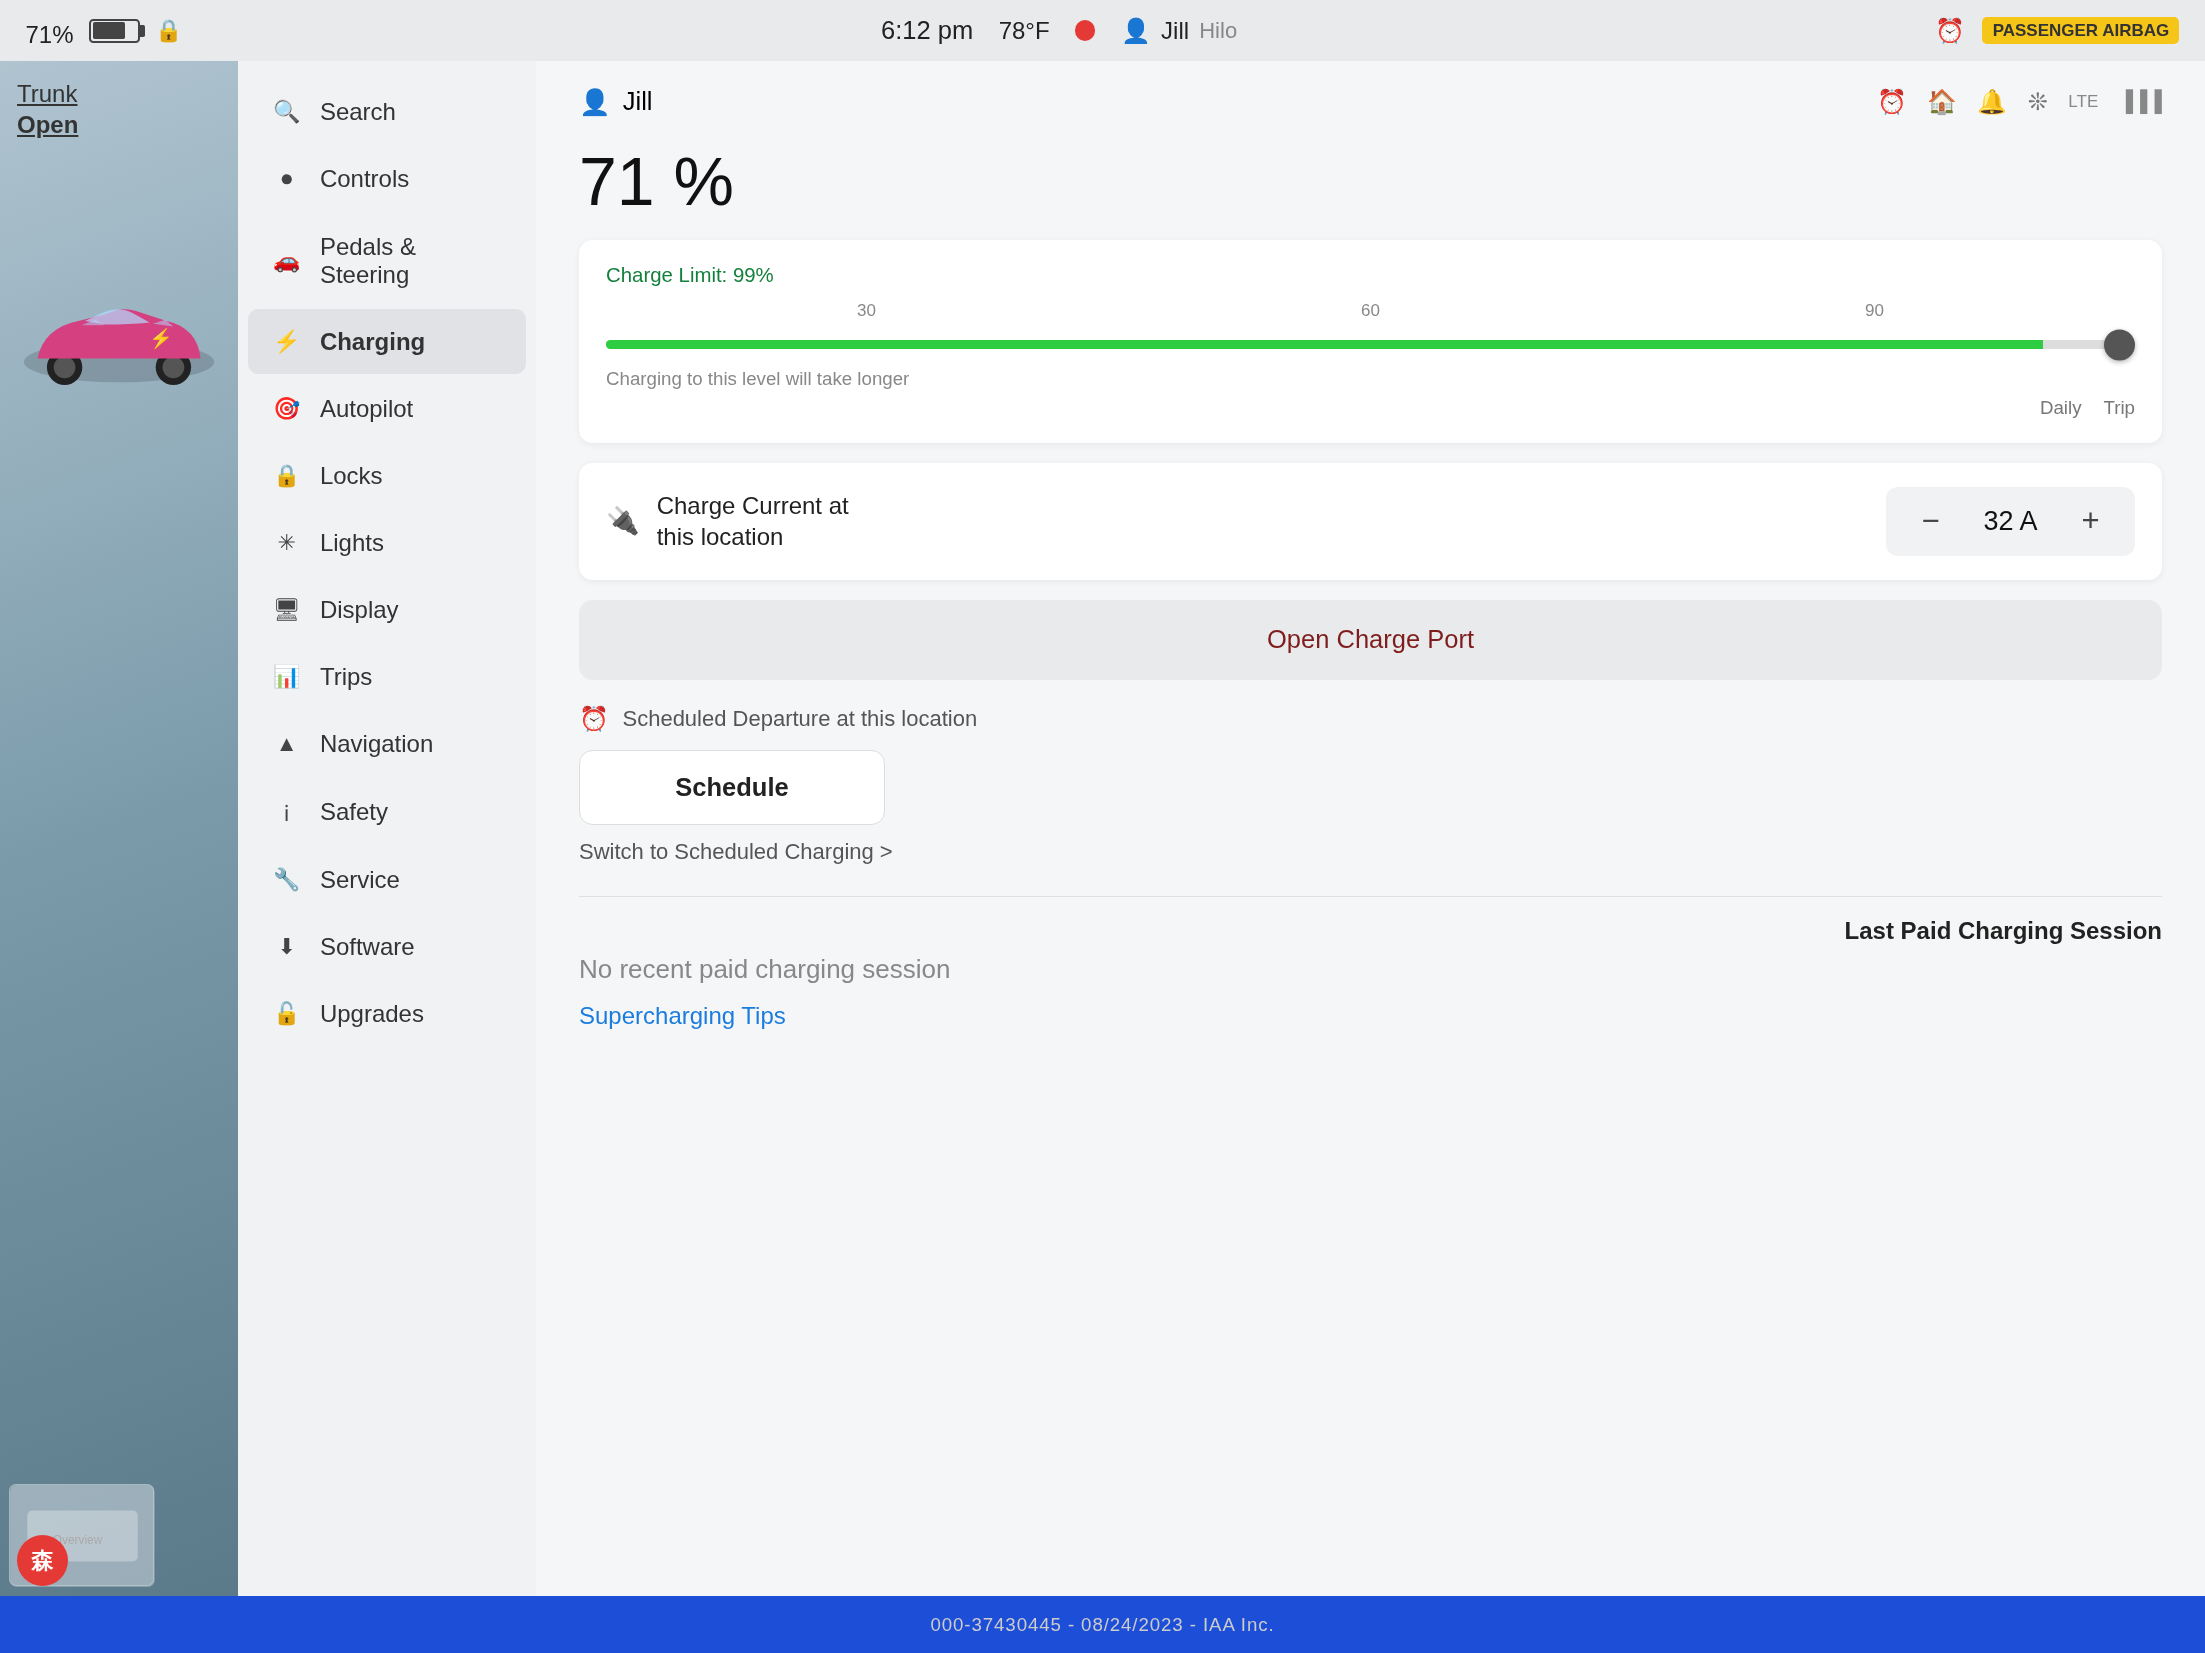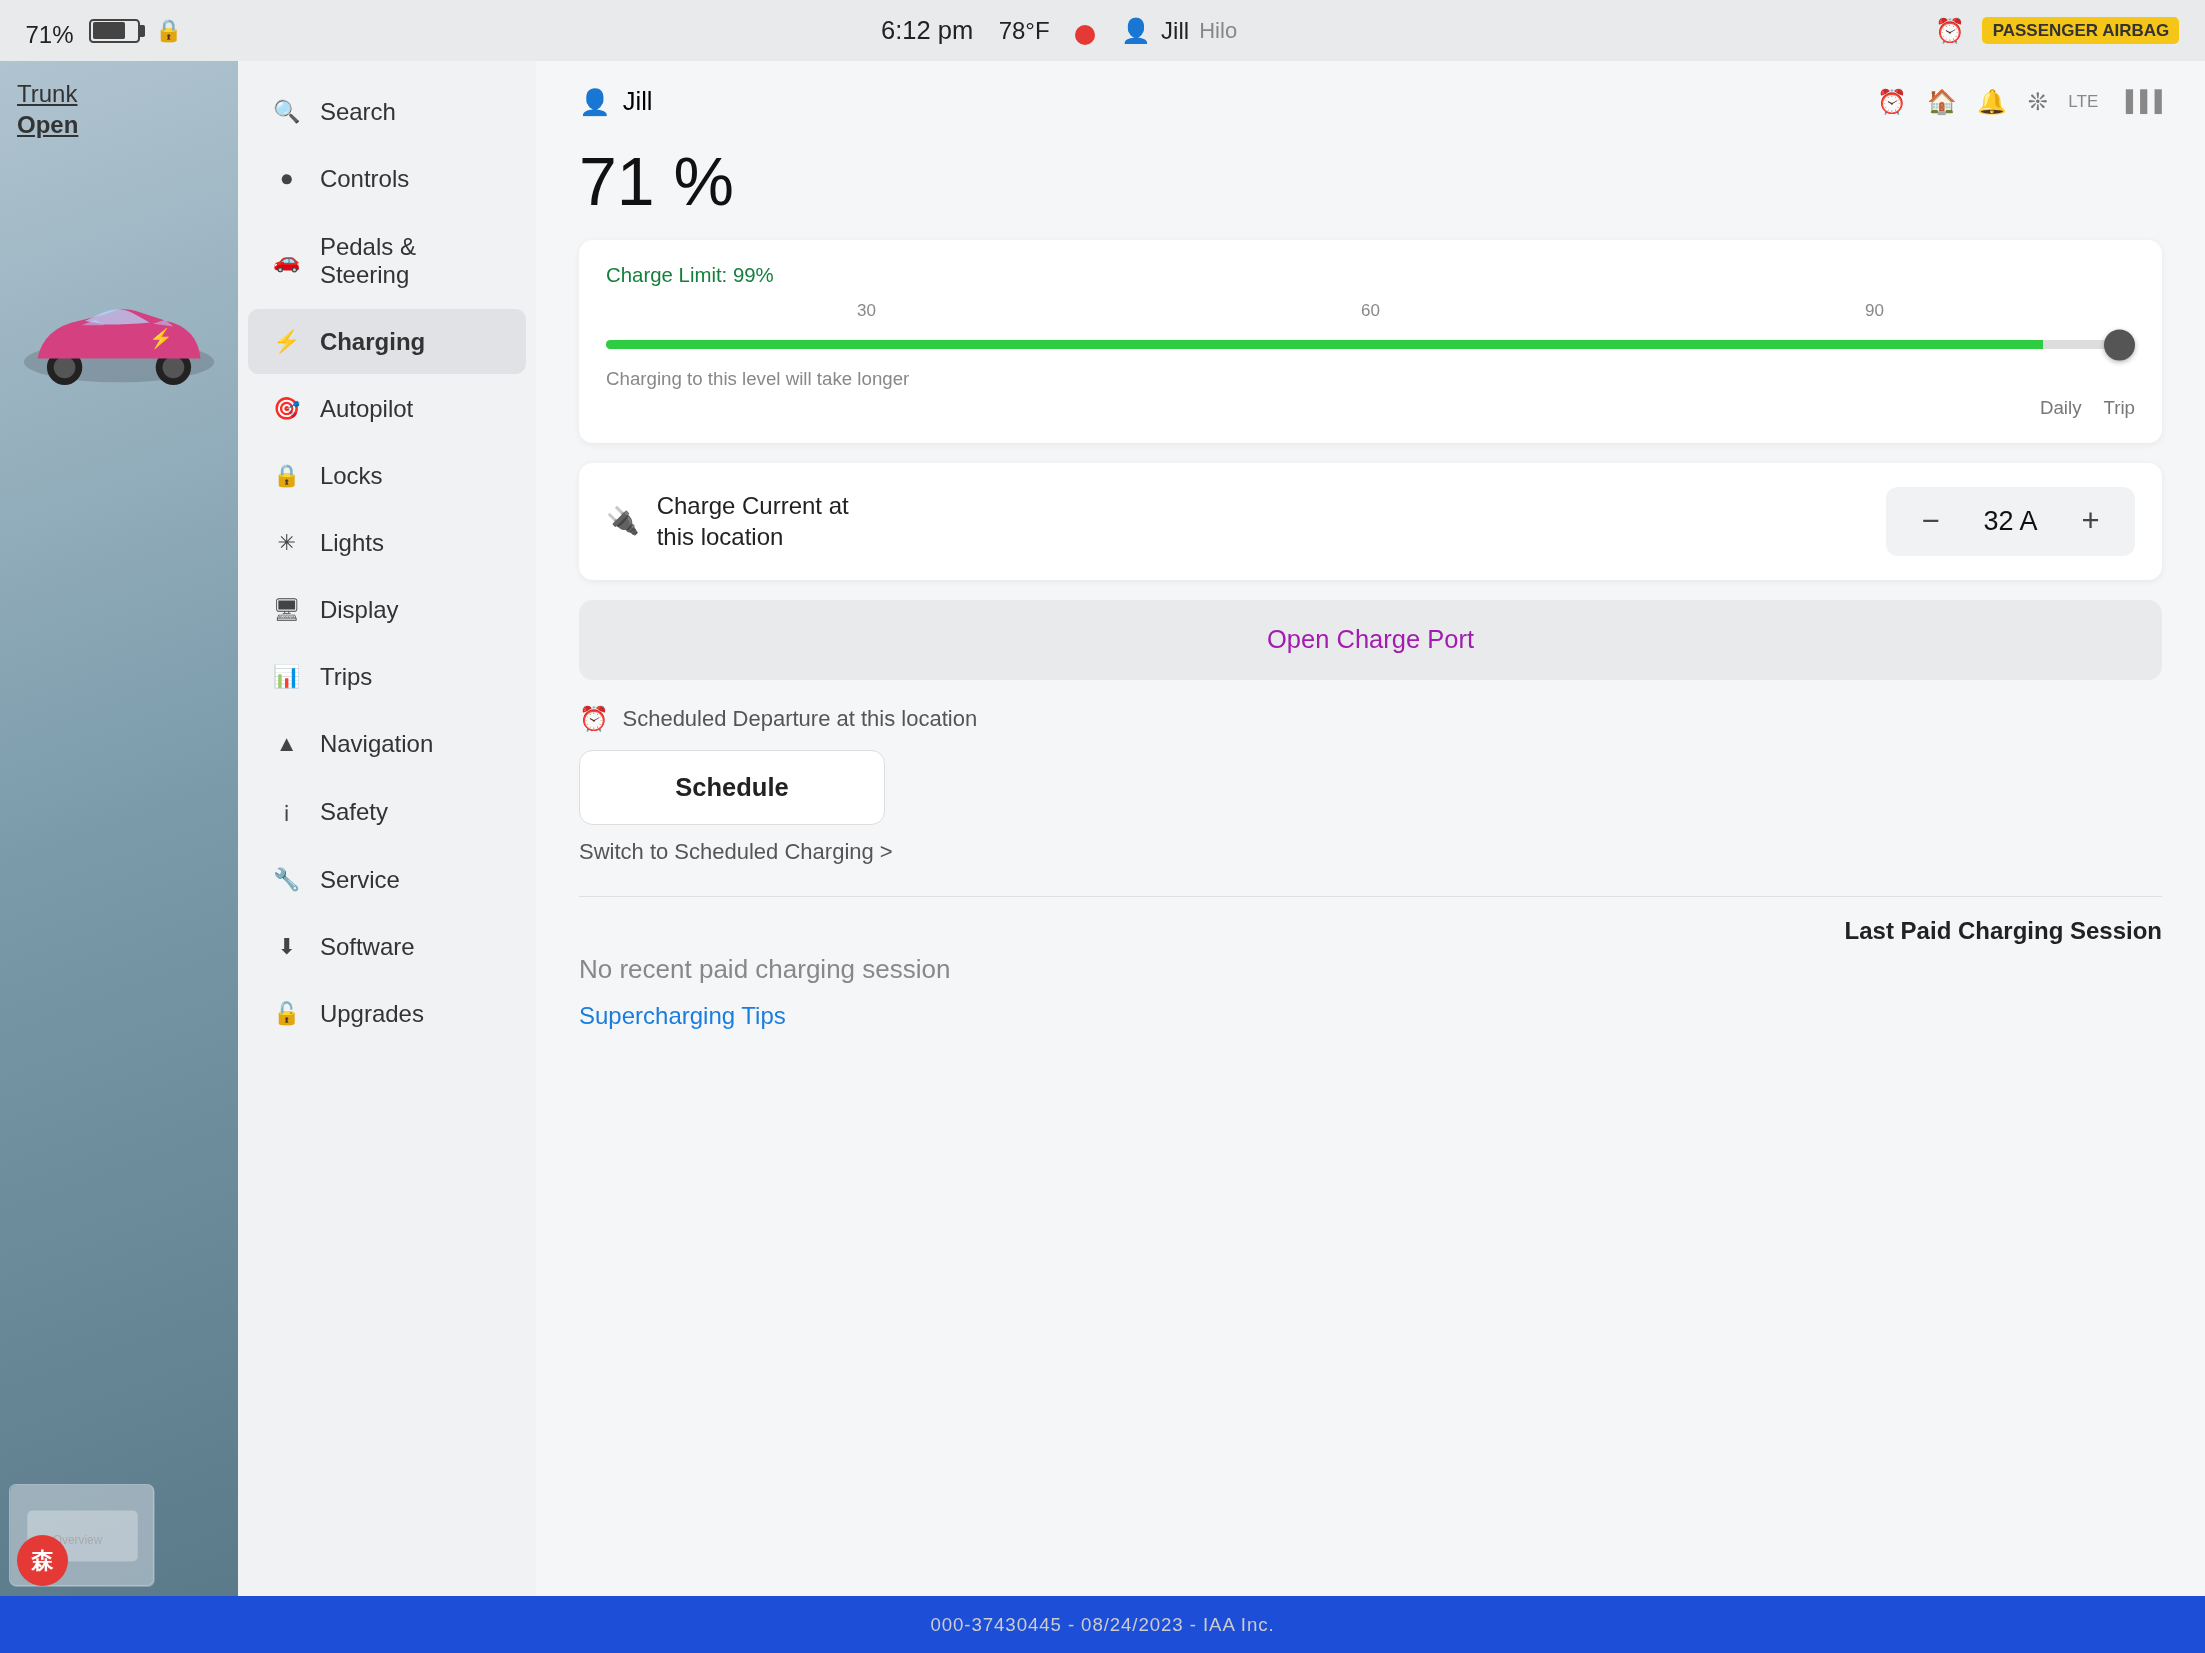--- a/index.html
+++ b/index.html
@@ -61,21 +61,21 @@
       background: #444;
       margin: 0.9px 1.7px;
       border-radius: 1.7px;
     }
     .lock-icon {
       font-size: 22px;
       color: #444;
     }
     .status-center {
       display: flex;
-      align-items: flex-end;
+      align-items: center;
       gap: 25.5px;
     }
     .status-time {
       font-size: 25.5px;
       font-weight: 500;
       color: #222;
     }
     .status-temp {
       font-size: 24px;
       color: #222;
@@ -402,21 +402,21 @@
     }
 
     
     .open-charge-btn {
       background: #e8eaec;
       border: none;
       border-radius: 13.6px;
       padding: 25.5px;
       font-size: 25.5px;
       font-weight: 500;
-      color: #a21caf;
+      color: #7f1d1d;
       width: 100%;
       cursor: pointer;
       margin-bottom: 25.5px;
     }
 
     
     .section-header {
       display: flex;
       align-items: center;
       gap: 13.6px;

